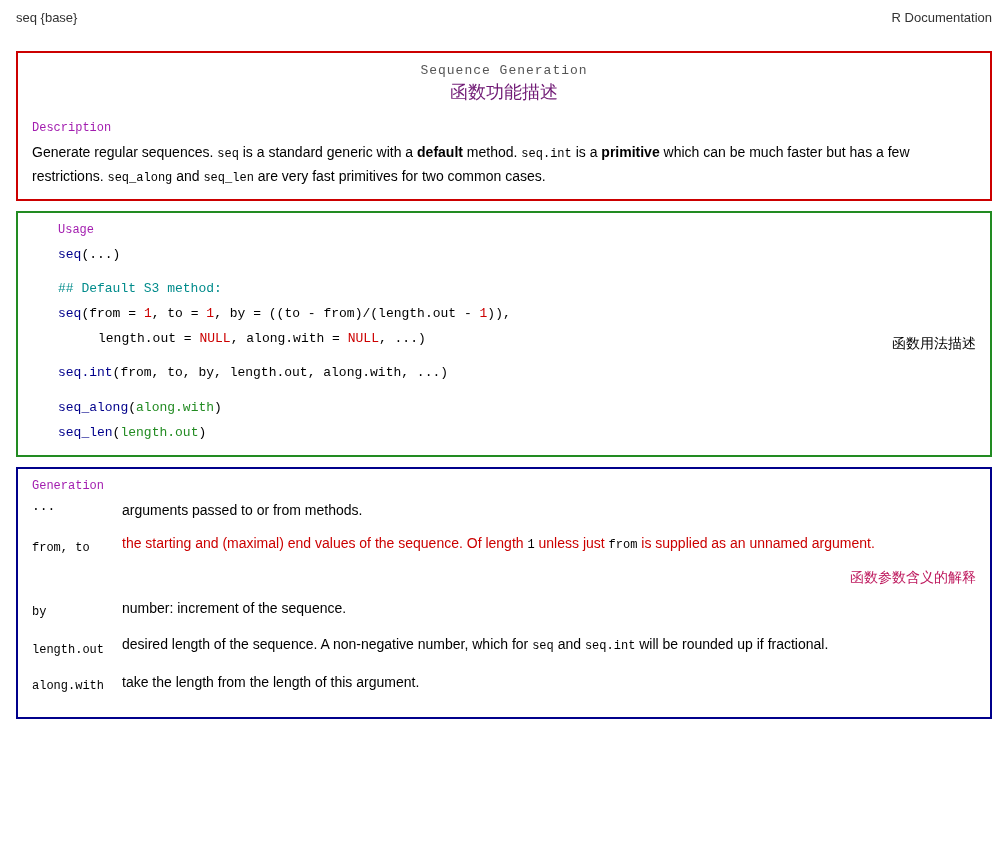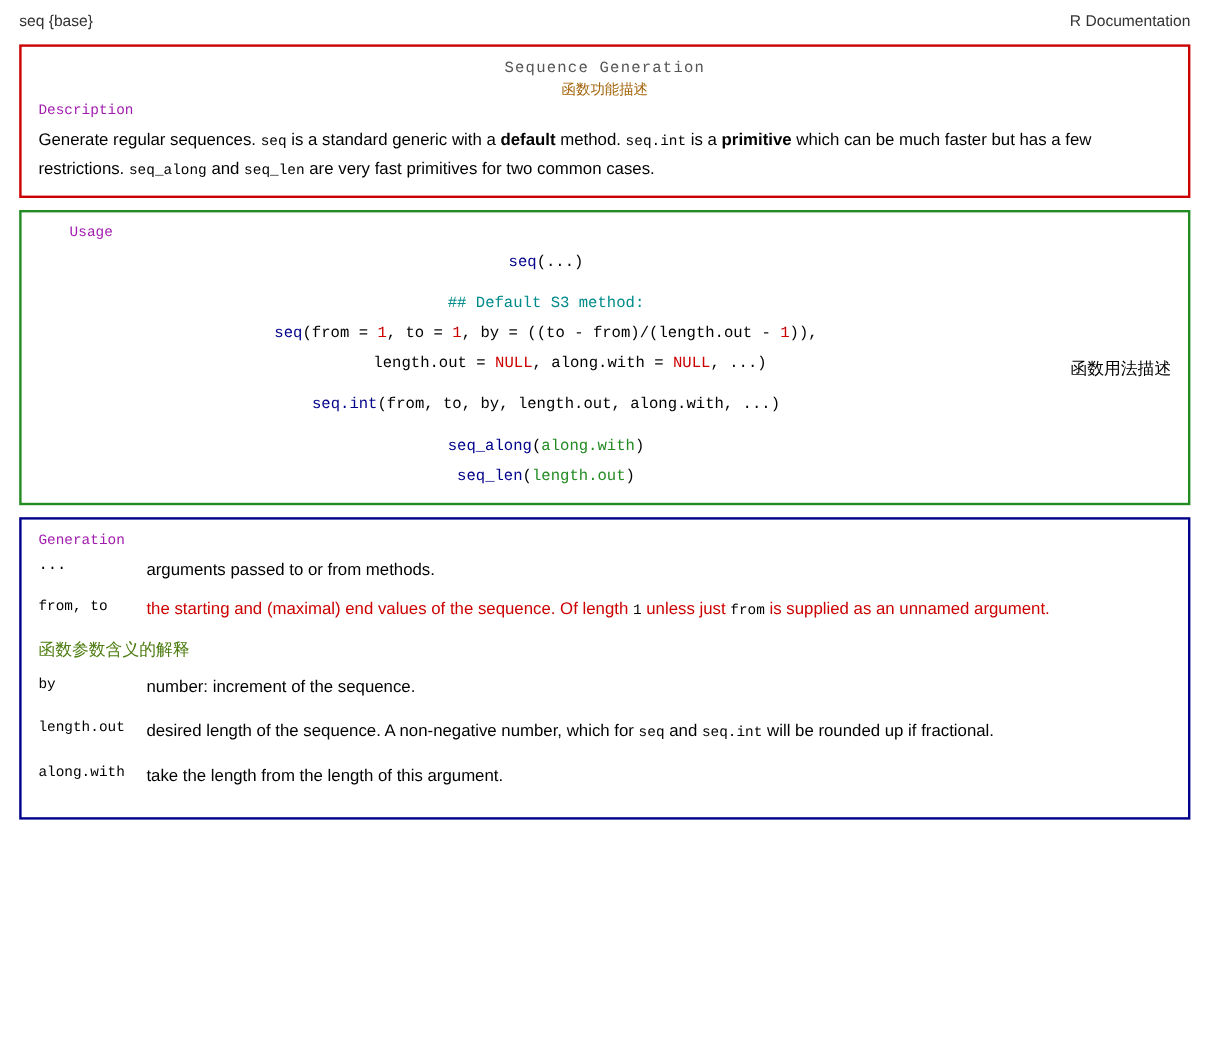--- a/index.html
+++ b/index.html
@@ -6,21 +6,21 @@
     body {
       font-family: Arial, sans-serif;
       font-size: 14px;
       background: #fff;
       color: #000;
       padding: 10px 16px;
     }
     .page-header {
       display: flex;
       justify-content: space-between;
-      margin-bottom: 12px;
+      margin-bottom: 26px;
       font-size: 13px;
       color: #333;
     }
     .section-box {
       border: 2px solid;
       margin-bottom: 10px;
       padding: 10px 14px;
     }
     .section-box.red { border-color: #cc0000; }
     .section-box.green { border-color: #228B22; padding-left: 40px; }
@@ -28,31 +28,31 @@
 
     .section-label {
       font-family: 'Courier New', monospace;
       font-size: 12px;
       color: #a21caf;
       margin-bottom: 6px;
     }
 
     .section-title-block {
       text-align: center;
-      margin-bottom: 2px;
+      margin-bottom: 17px;
     }
     .section-title-en {
       font-family: 'Courier New', monospace;
       font-size: 13px;
       color: #555;
       letter-spacing: 1px;
     }
     .section-title-zh {
-      color: #a16207;
-      font-size: 12px;
+      color: #701a75;
+      font-size: 18px;
       margin-top: 2px;
     }
 
     .description-text {
       font-size: 14px;
       line-height: 1.7;
       color: #000;
     }
     .description-text code {
       font-family: 'Courier New', monospace;
@@ -71,37 +71,36 @@
     }
     .code-blue { color: #00008B; }
     .code-red { color: #cc0000; }
     .code-black { color: #000; }
     .code-comment { color: #008B8B; }
     .code-green { color: #228B22; }
 
     .usage-row {
       display: flex;
       align-items: flex-start;
-      text-align: center;
     }
     .usage-code {
       flex: 1;
     }
     .usage-label-zh {
       color: #000000;
       font-size: 14px;
       font-weight: normal;
       margin-left: 40px;
       white-space: nowrap;
       align-self: center;
     }
     .arg-row {
       display: flex;
       margin-bottom: 14px;
-      align-items: flex-start;
+      align-items: flex-end;
     }
     .arg-name {
       font-family: 'Courier New', monospace;
       font-size: 12px;
       color: #000;
       min-width: 90px;
       padding-right: 10px;
       padding-top: 2px;
     }
     .arg-desc {
@@ -111,22 +110,22 @@
       color: #000;
     }
     .arg-desc .highlight-red { color: #cc0000; }
     .arg-desc code {
       font-family: 'Courier New', monospace;
       font-size: 12px;
       color: #000;
     }
 
     .args-center-label {
-      text-align: left;
-      color: #4d7c0f;
+      text-align: right;
+      color: #be185d;
       font-size: 14px;
       margin: 4px 0 10px 0;
     }
 
     .dots-row {
       display: flex;
       margin-bottom: 10px;
     }
     .dots-name {
       font-family: 'Courier New', monospace;

